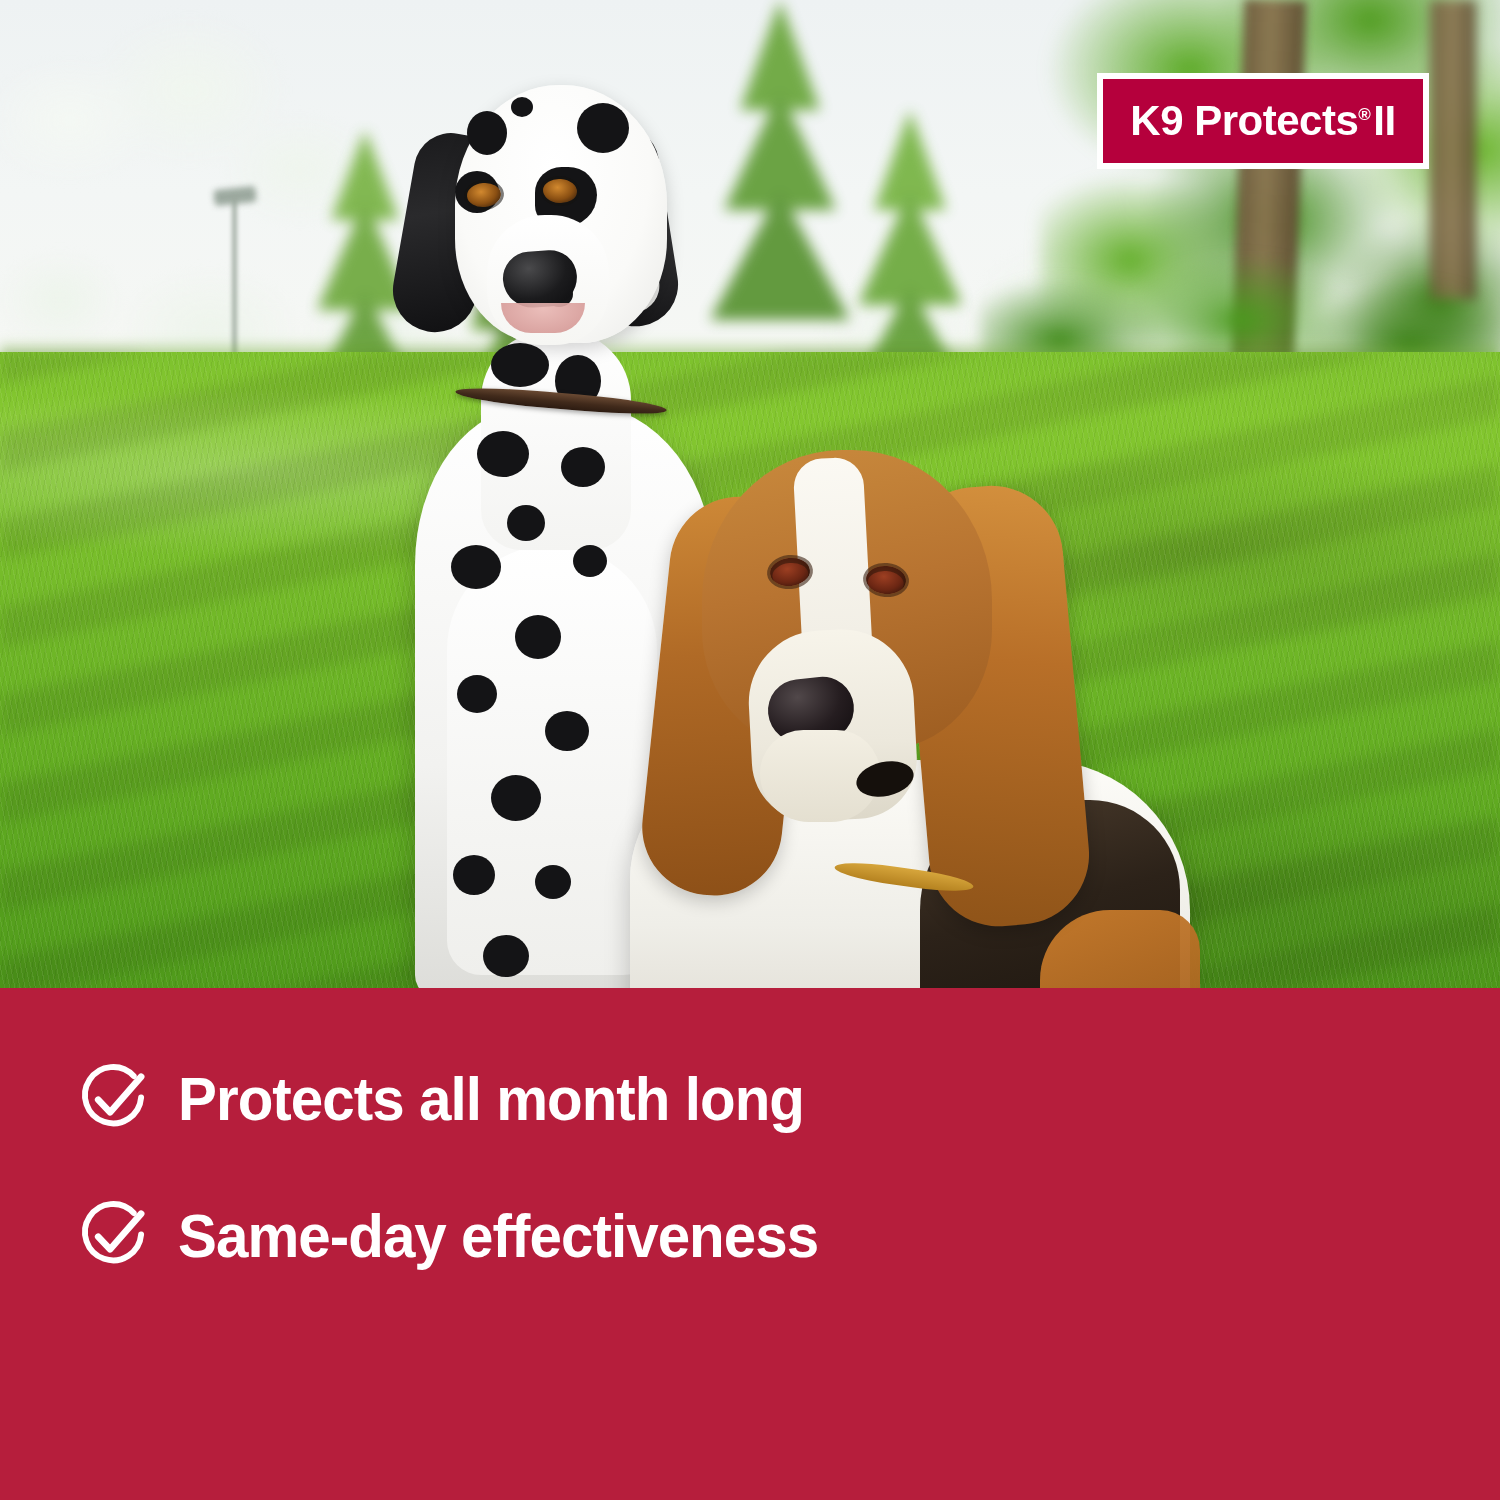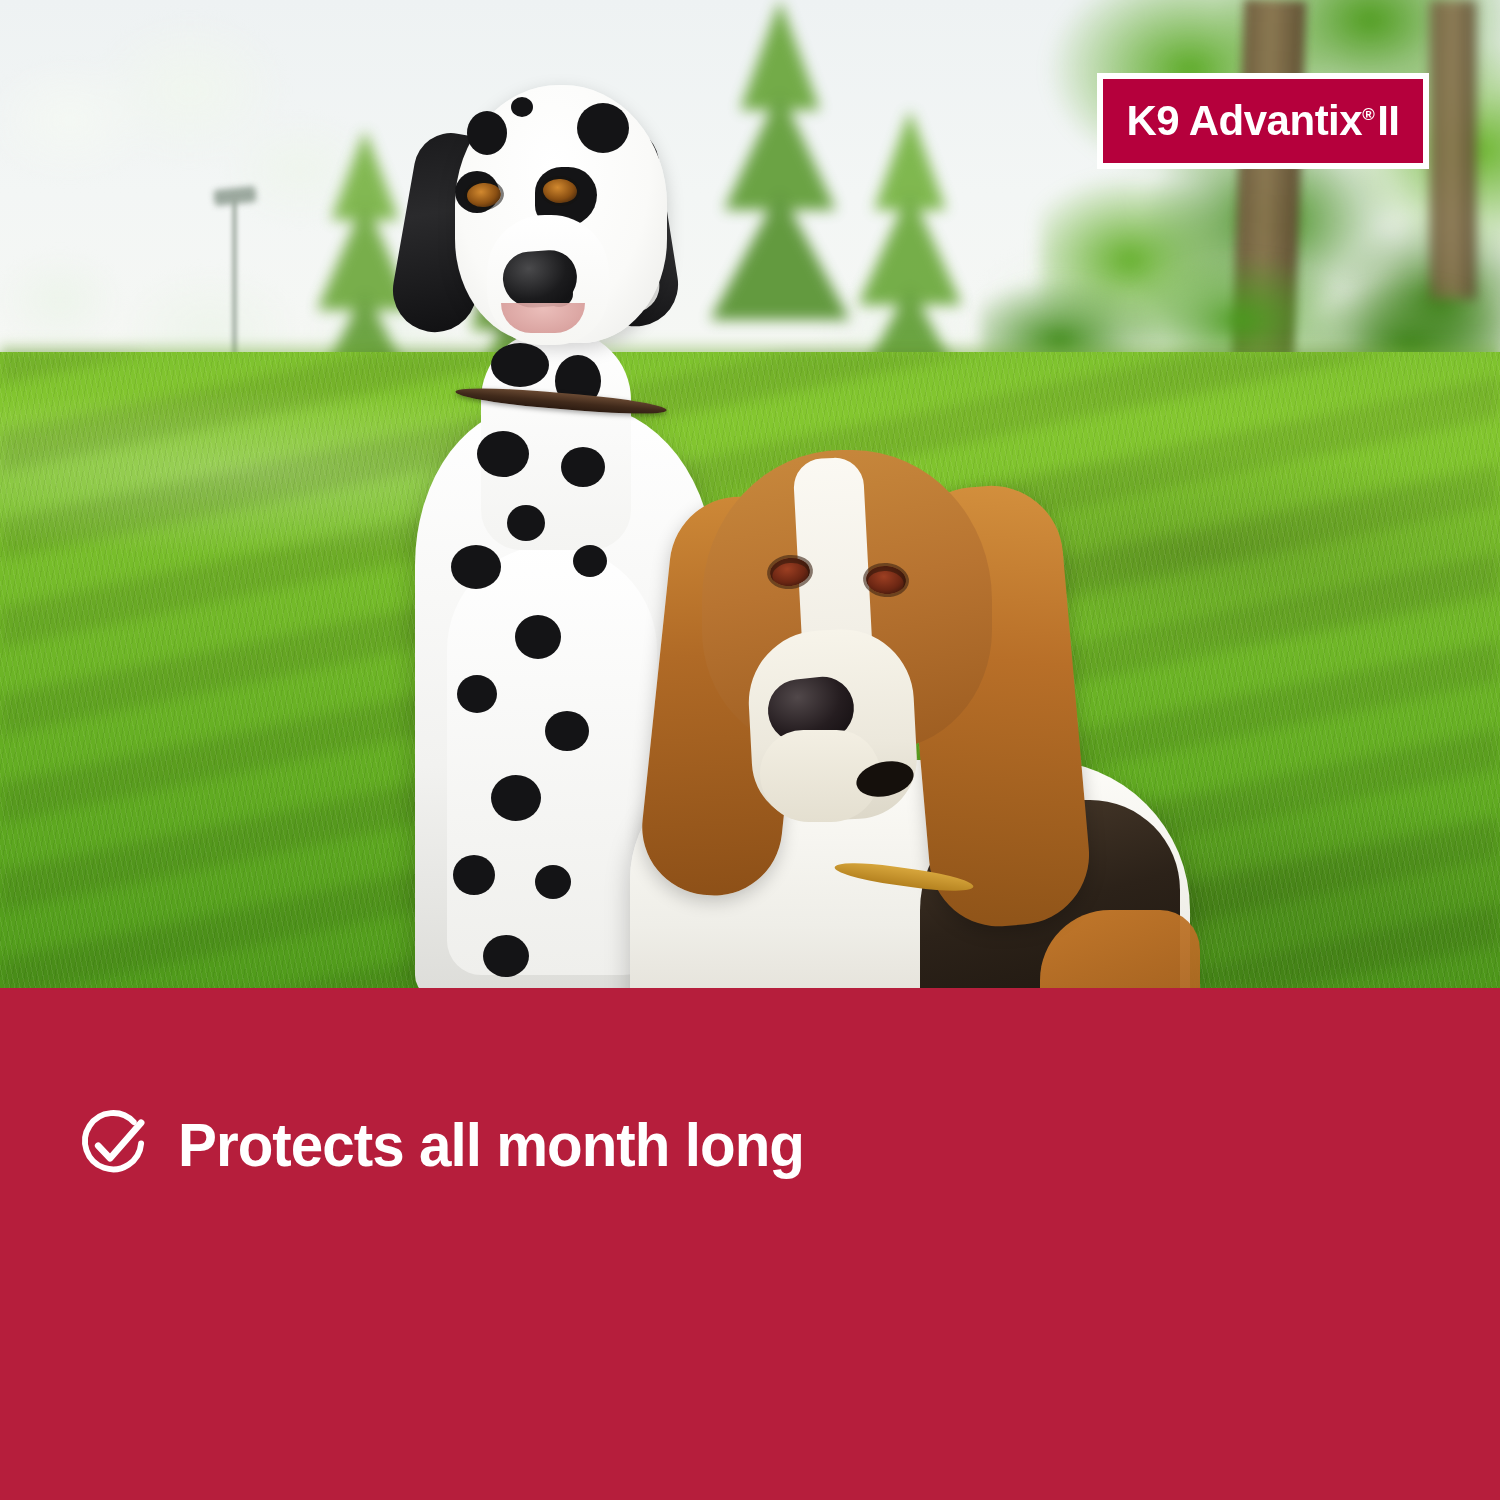--- a/index.html
+++ b/index.html
@@ -183,21 +183,21 @@
   .logo-inner{width:100%;height:100%;background:#b5003c;display:flex;align-items:center;justify-content:center;}
   .logo-text{color:#ffffff;font-family:"Liberation Sans",sans-serif;font-weight:700;
      font-size:42px;letter-spacing:-.5px;white-space:nowrap;position:relative;}
   .logo-text .reg{font-size:17px;vertical-align:super;font-weight:700;margin:0 1px 0 0;}
   .logo-text .ii{margin-left:2px;}
 
   
   .band{position:absolute;left:0;top:988px;width:1500px;height:512px;background:#b61e3c;}
   .bullets{position:absolute;left:0;top:0;width:1500px;height:512px;}
   .bullet{position:absolute;left:76px;display:flex;align-items:center;}
-  .b1{top:1062px;margin-top:46px;}
+  .b1{top:1062px;}
   .b2{top:1199px;}
   .b3{top:1337px;}
   .bullet .ico{width:74px;height:74px;flex:0 0 74px;}
   .bullet .label{color:#ffffff;font-family:"Liberation Sans",sans-serif;font-weight:700;
      font-size:62px;line-height:74px;letter-spacing:-1px;margin-left:28px;white-space:nowrap;
      transform:scaleX(.94);transform-origin:left center;}
 </style>
 </head>
 <body>
 
@@ -290,33 +290,42 @@
       <div class="bmuzzle"></div>
       <div class="bnose"></div>
       <div class="bjowl"></div>
       <div class="bdark"></div>
       <div class="bcollar"></div>
     </div>
   </div>
 
   <div class="logo">
     <div class="logo-inner">
-      <span class="logo-text"><span>K9 Advantix</span><span class="reg">®</span><span class="ii">II</span></span>
+      <span class="logo-text"><span>K9 Protects</span><span class="reg">®</span><span class="ii">II</span></span>
     </div>
   </div>
 
   <div class="band"></div>
   <div class="bullets">
 
     <div class="bullet b1">
       <span class="ico">
         <svg viewBox="0 0 100 100" width="74" height="74" aria-hidden="true">
           <path d="M78 19 A38 38 0 1 0 88 48" fill="none" stroke="#ffffff" stroke-width="8" stroke-linecap="round"></path>
           <path d="M30 51 L46 68 L88 20" fill="none" stroke="#ffffff" stroke-width="9" stroke-linecap="round" stroke-linejoin="round"></path>
         </svg>
       </span>
       <span class="label">Protects all month long</span>
     </div>
 
+    <div class="bullet b2">
+      <span class="ico">
+        <svg viewBox="0 0 100 100" width="74" height="74" aria-hidden="true">
+          <path d="M78 19 A38 38 0 1 0 88 48" fill="none" stroke="#ffffff" stroke-width="8" stroke-linecap="round"></path>
+          <path d="M30 51 L46 68 L88 20" fill="none" stroke="#ffffff" stroke-width="9" stroke-linecap="round" stroke-linejoin="round"></path>
+        </svg>
+      </span>
+      <span class="label">Same-day effectiveness</span>
+    </div>
 
 
   </div>
 </div>
 
 </body></html>

